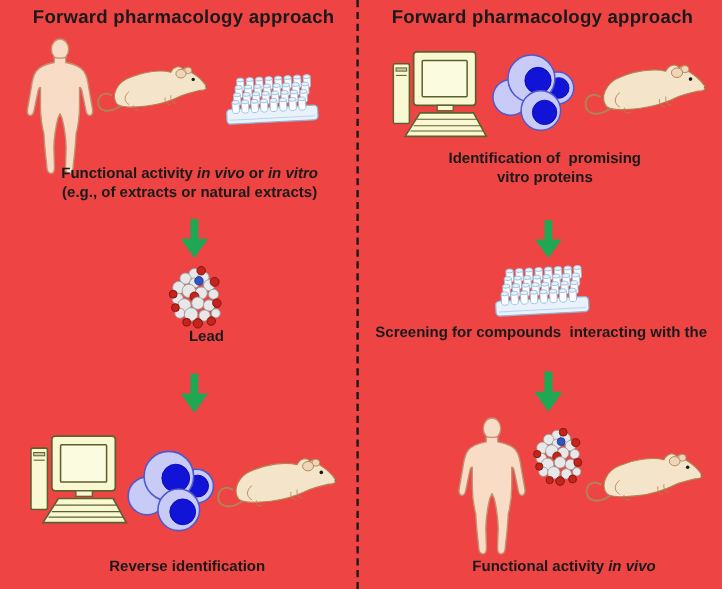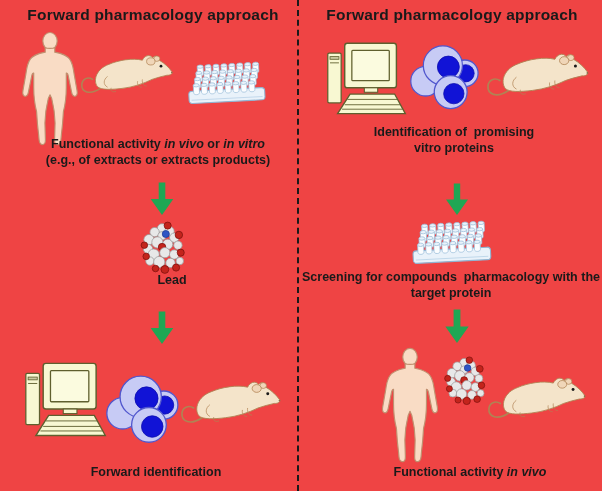--- a/index.html
+++ b/index.html
@@ -166,21 +166,21 @@
     </svg>
   <svg class="abs" style="left:80px;top:50px;" width="96" height="57" viewBox="0 0 160 95">
       <use href="#sym-mouse"></use>
     </svg>
   <svg class="abs" style="left:186px;top:60px;" width="82" height="49" viewBox="0 0 100 60">
       <use href="#sym-plate"></use>
     </svg>
 
   <div class="abs cap" style="left:18px;top:136px;width:280px;">
     <div class="cap-line"><span>Functional activity </span><i>in vivo</i><span> or </span><i>in vitro</i></div>
-    <div class="cap-line">(e.g., of extracts or extracts products)</div>
+    <div class="cap-line">(e.g., of extracts or natural extracts)</div>
   </div>
 
   <svg class="abs" style="left:149px;top:182px;" width="26" height="34" viewBox="0 0 26 36">
       <use href="#sym-arrow"></use>
     </svg>
 
   <svg class="abs" style="left:136px;top:220px;" width="54" height="56" viewBox="0 0 56 60">
       <use href="#sym-molecule"></use>
     </svg>
 
@@ -195,21 +195,21 @@
   <svg class="abs" style="left:24px;top:356px;" width="84" height="86" viewBox="0 0 92 88">
       <use href="#sym-computer"></use>
     </svg>
   <svg class="abs" style="left:106px;top:372px;" width="76" height="76" viewBox="0 0 92 92">
       <use href="#sym-cells"></use>
     </svg>
   <svg class="abs" style="left:180px;top:376px;" width="104" height="62" viewBox="0 0 160 95">
       <use href="#sym-mouse"></use>
     </svg>
 
-  <div class="abs cap" style="left:8px;top:464px;width:296px;">Forward identification</div>
+  <div class="abs cap" style="left:8px;top:464px;width:296px;">Reverse identification</div>
 
   <div class="abs title" style="left:304px;top:6px;width:296px;">Forward pharmacology approach</div>
 
   <svg class="abs" style="left:326px;top:36px;" width="82" height="84" viewBox="0 0 92 88">
       <use href="#sym-computer"></use>
     </svg>
   <svg class="abs" style="left:410px;top:42px;" width="72" height="72" viewBox="0 0 92 92">
       <use href="#sym-cells"></use>
     </svg>
   <svg class="abs" style="left:486px;top:48px;" width="106" height="63" viewBox="0 0 160 95">
@@ -223,22 +223,21 @@
 
   <svg class="abs" style="left:444px;top:183px;" width="26" height="33" viewBox="0 0 26 36">
       <use href="#sym-arrow"></use>
     </svg>
 
   <svg class="abs" style="left:410px;top:219px;" width="84" height="50" viewBox="0 0 100 60">
       <use href="#sym-plate"></use>
     </svg>
 
   <div class="abs cap" style="left:302px;top:269px;width:298px;">
-    <div class="cap-line">Screening for compounds  pharmacology with the</div>
-    <div class="cap-line">target protein</div>
+    <div class="cap-line">Screening for compounds  interacting with the</div>
   </div>
 
   <svg class="abs" style="left:444px;top:309px;" width="26" height="35" viewBox="0 0 26 36">
       <use href="#sym-arrow"></use>
     </svg>
 
   <svg class="abs" style="left:379px;top:347px;" width="62" height="118" viewBox="0 0 64 120">
       <use href="#sym-human"></use>
     </svg>
   <svg class="abs" style="left:440px;top:355px;" width="50" height="52" viewBox="0 0 56 60">

